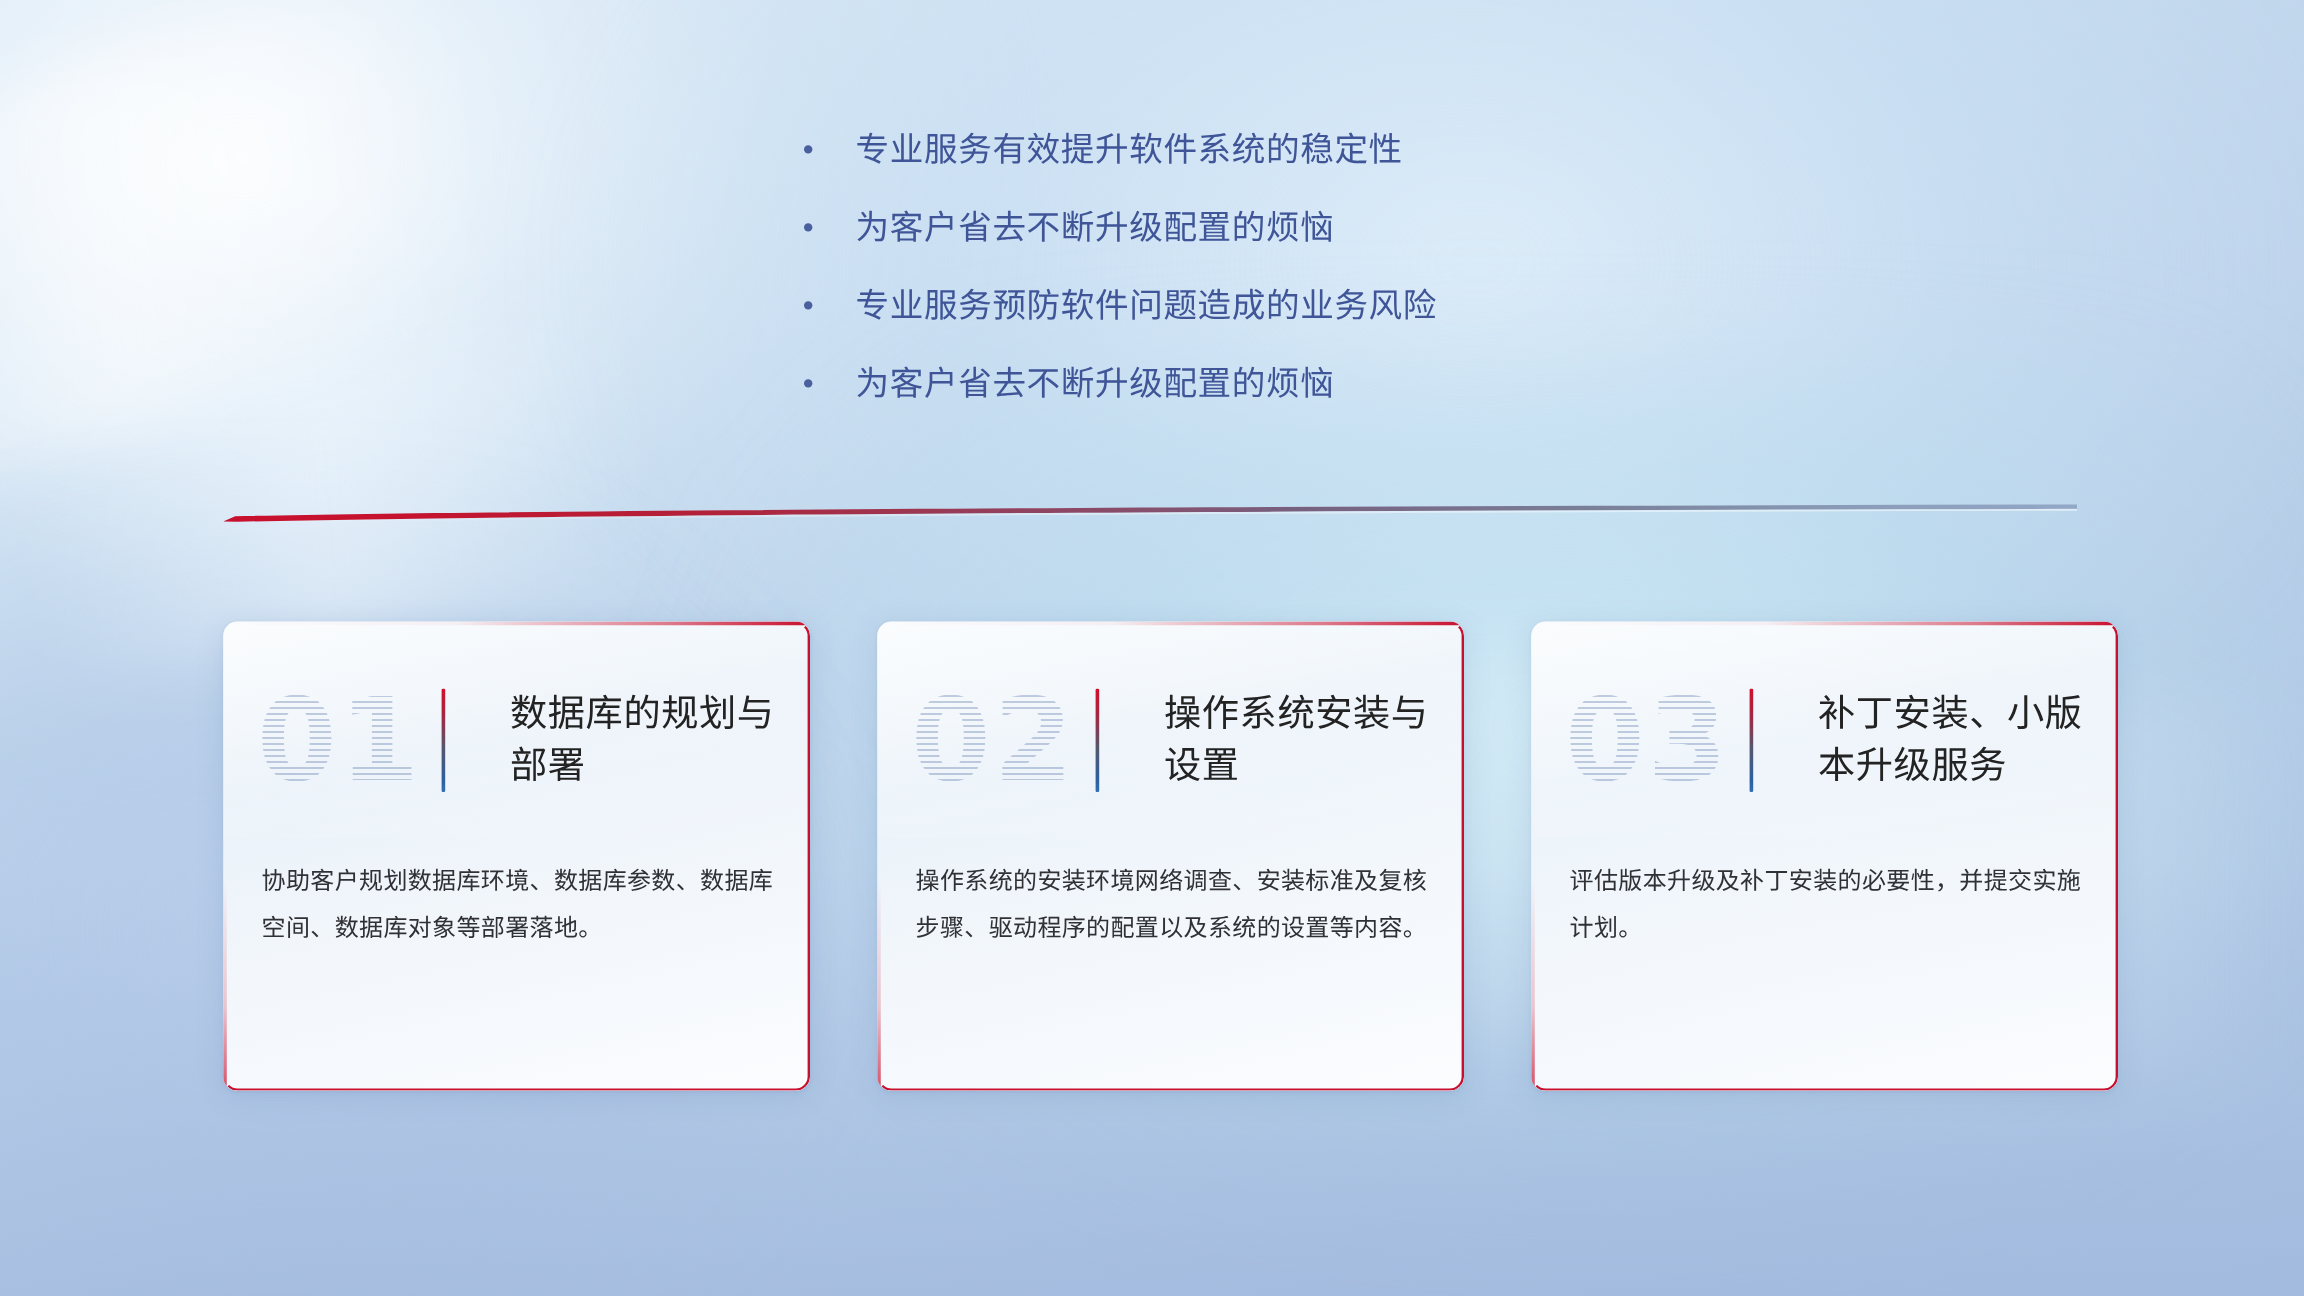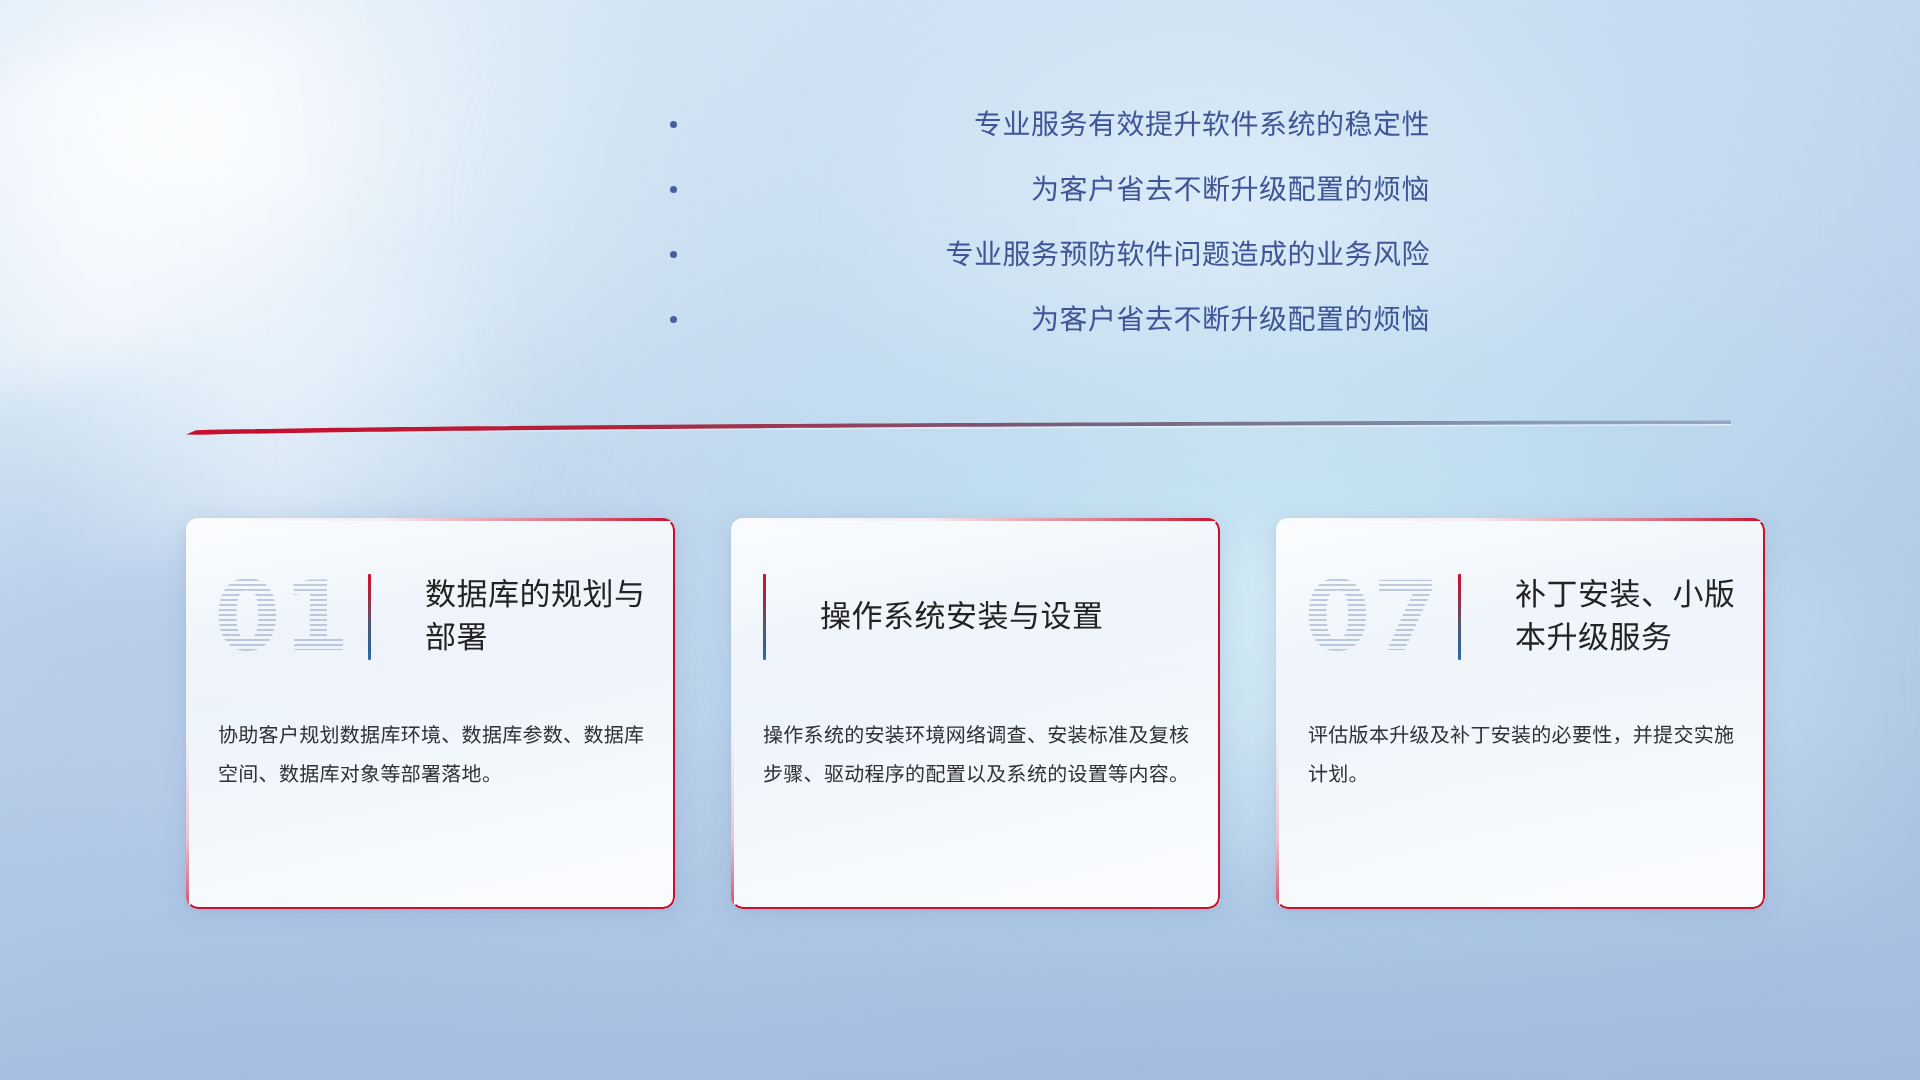--- a/index.html
+++ b/index.html
@@ -119,21 +119,20 @@
   .bullets {
     position: absolute;
     left: 670px;
     top: 108px;
     width: 760px;
   }
   .bullet-row {
     display: flex;
     align-items: baseline;
     height: 65px;
-    justify-content: space-between;
   }
   .bullet-dot {
     width: 7px;
     height: 7px;
     border-radius: 50%;
     background: #4a5f9e;
     margin-right: 36px;
     flex: 0 0 auto;
     position: relative;
     top: -6px;
@@ -363,32 +362,33 @@
     </div>
     <div class="card-body">协助客户规划数据库环境、数据库参数、数据库空间、数据库对象等部署落地。</div>
   </div>
 
   <div class="card">
     <div class="card-gloss"></div>
     <div class="card-rim"></div>
     <div class="card-rim-top"></div>
     <div class="card-rim-left"></div>
     <div class="card-head">
+      <div class="card-number">02</div>
       <div class="card-sep"></div>
       <div class="card-title">操作系统安装与设置</div>
     </div>
     <div class="card-body">操作系统的安装环境网络调查、安装标准及复核步骤、驱动程序的配置以及系统的设置等内容。</div>
   </div>
 
   <div class="card">
     <div class="card-gloss"></div>
     <div class="card-rim"></div>
     <div class="card-rim-top"></div>
     <div class="card-rim-left"></div>
     <div class="card-head">
-      <div class="card-number">07</div>
+      <div class="card-number">03</div>
       <div class="card-sep"></div>
       <div class="card-title">补丁安装、小版本升级服务</div>
     </div>
     <div class="card-body">评估版本升级及补丁安装的必要性，并提交实施计划。</div>
   </div>
 
 </div>
 
 </body></html>

